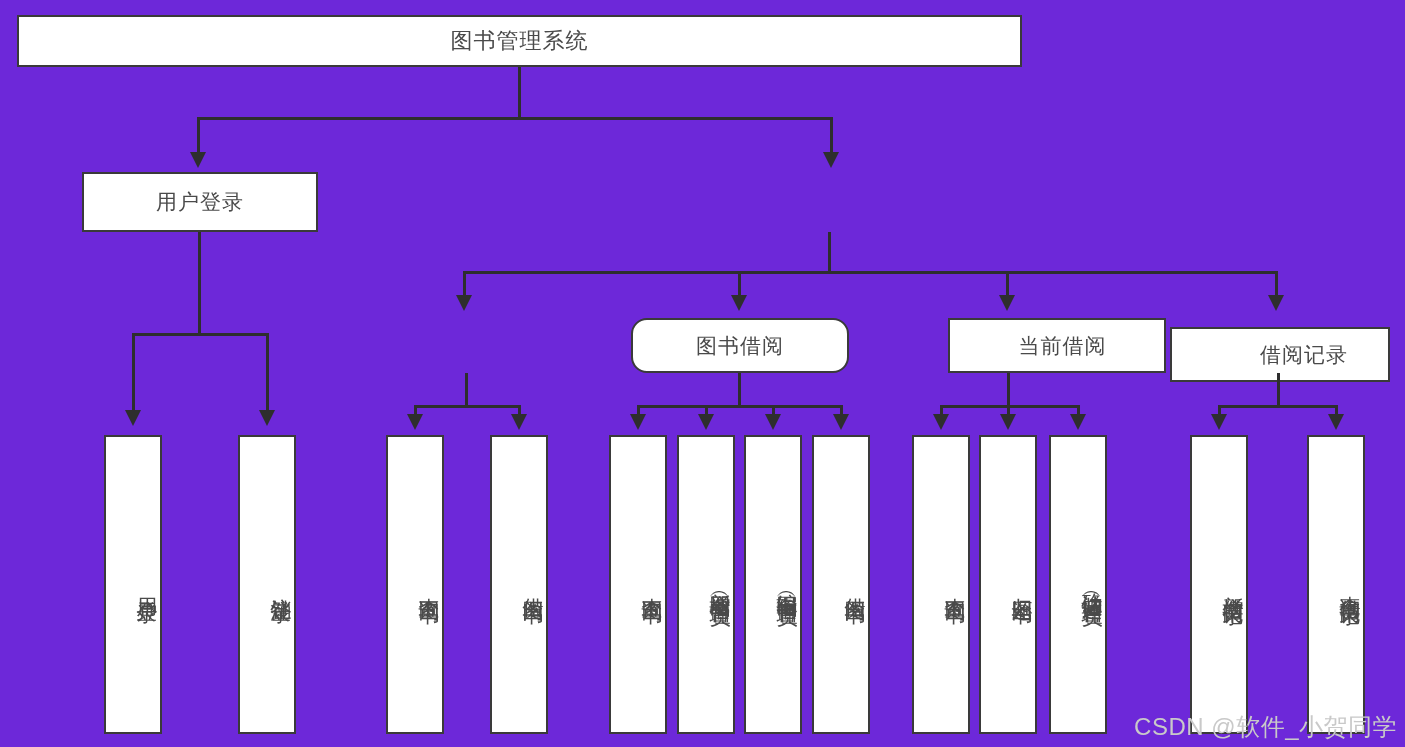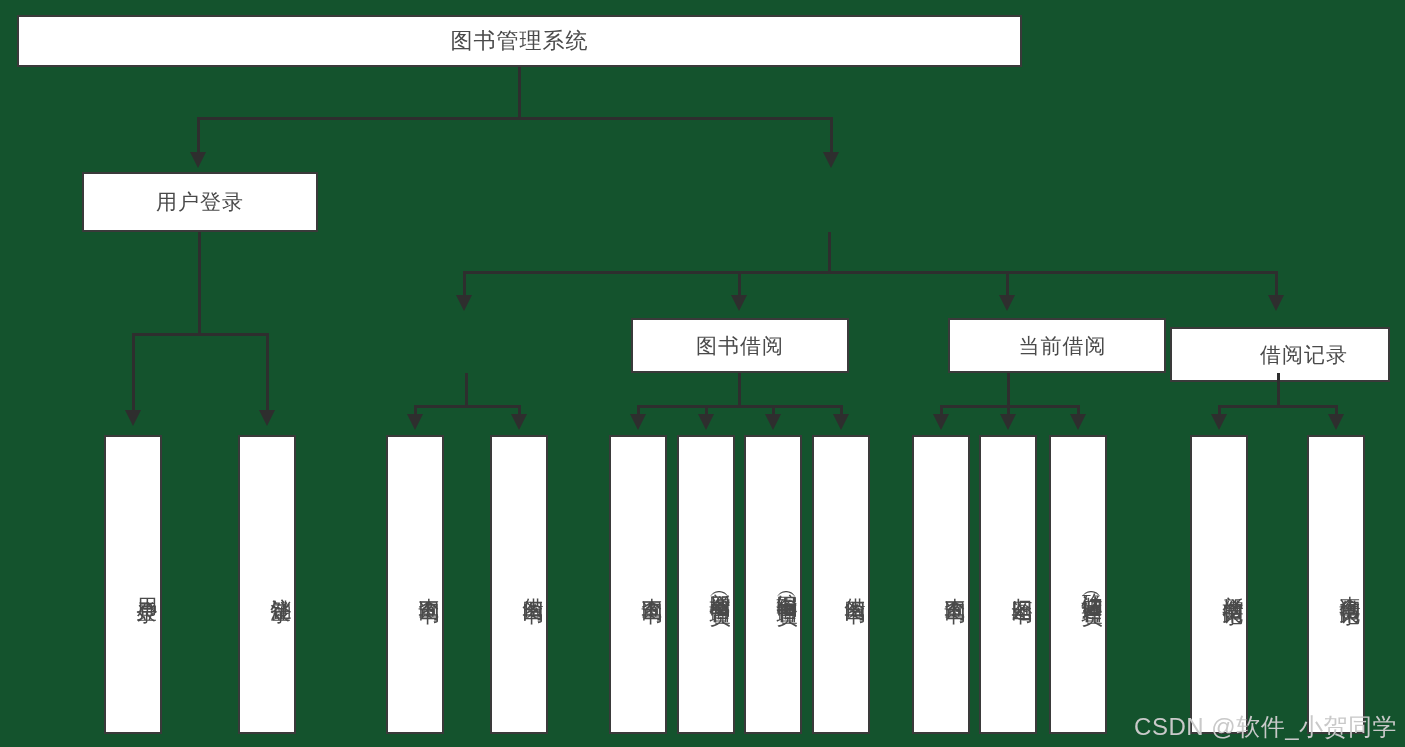--- a/index.html
+++ b/index.html
@@ -8,21 +8,21 @@
     padding: 0;
     background: #ffffff;
   }
   body {
     font-family: "Liberation Sans", "DejaVu Sans", sans-serif;
   }
   #canvas {
     position: relative;
     width: 1405px;
     height: 747px;
-    background: #14532d;
+    background: #6d28d9;
     overflow: hidden;
   }
   .node {
     position: absolute;
     box-sizing: border-box;
     border: 2px solid #3a3a3a;
     background: #ffffff;
     display: flex;
     align-items: center;
     justify-content: center;
@@ -107,21 +107,21 @@
   <div class="edge h" style="left:463px; top:271px; width:815px; height:3px;"></div>
   <div class="edge v" style="left:463px; top:271px; width:3px; height:27px;"></div>
   <div class="arrow" style="left:456px; top:295px;"></div>
   <div class="edge v" style="left:738px; top:271px; width:3px; height:27px;"></div>
   <div class="arrow" style="left:731px; top:295px;"></div>
   <div class="edge v" style="left:1006px; top:271px; width:3px; height:27px;"></div>
   <div class="arrow" style="left:999px; top:295px;"></div>
   <div class="edge v" style="left:1275px; top:271px; width:3px; height:27px;"></div>
   <div class="arrow" style="left:1268px; top:295px;"></div>
 
-  <div class="node horiz" style="left:631px; top:318px; width:218px; height:55px;">图书借阅</div>
+  <div class="node horiz" style="left:631px; top:318px; width:218px; height:55px;border-radius:16px;">图书借阅</div>
   <div class="node horiz" style="left:948px; top:318px; width:218px; height:55px;padding-left:11px;">当前借阅</div>
   <div class="node horiz" style="left:1170px; top:327px; width:220px; height:55px;padding-left:48px;">借阅记录</div>
 
   <div class="edge v" style="left:465px; top:373px; width:3px; height:34px;"></div>
   <div class="edge h" style="left:414px; top:405px; width:106px; height:3px;"></div>
   <div class="edge v" style="left:414px; top:405px; width:3px; height:12px;"></div>
   <div class="arrow" style="left:407px; top:414px;"></div>
   <div class="edge v" style="left:518px; top:405px; width:3px; height:12px;"></div>
   <div class="arrow" style="left:511px; top:414px;"></div>
 

